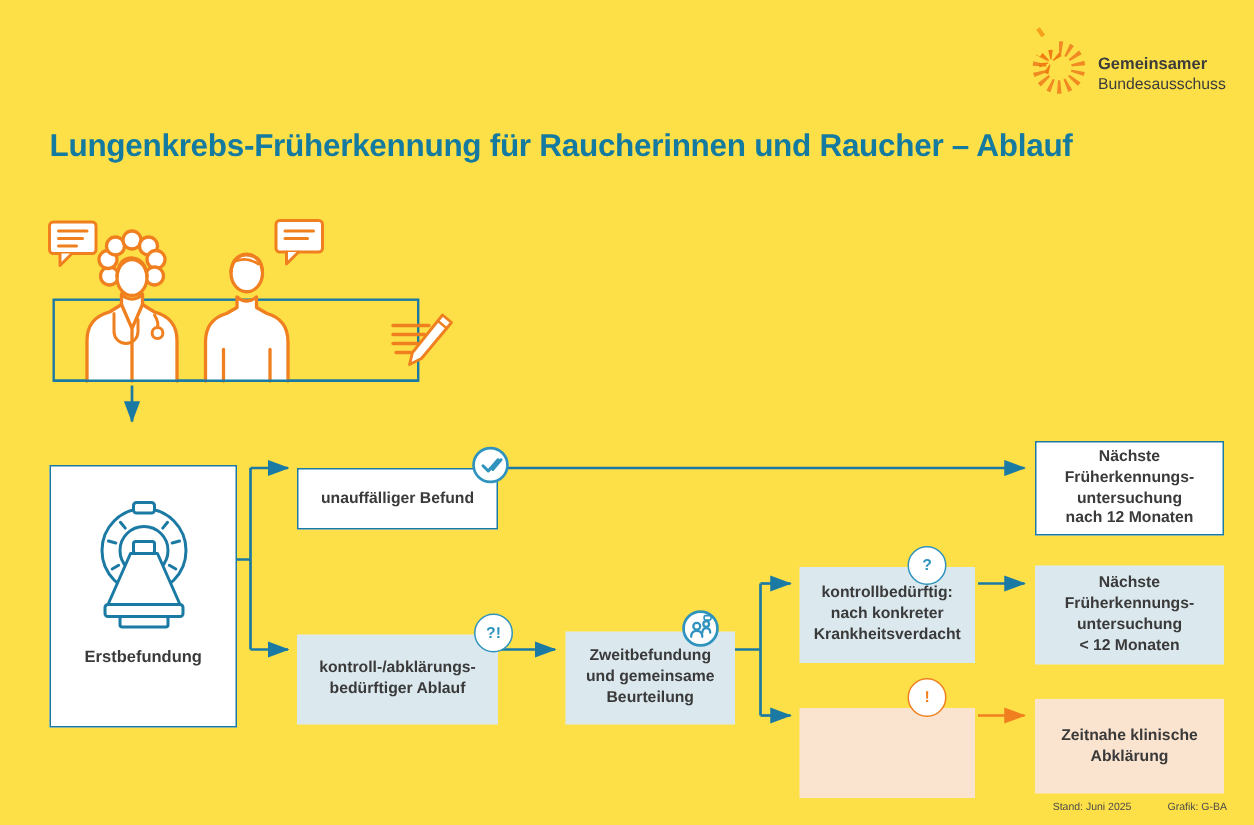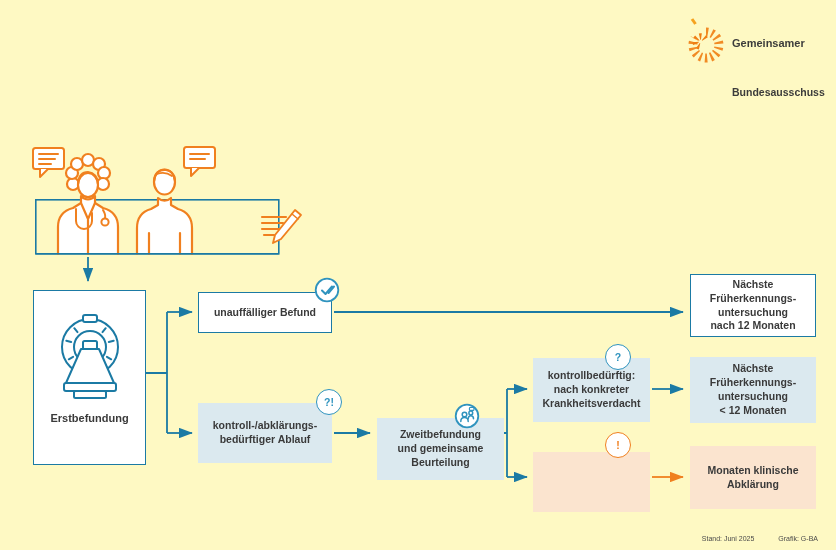--- a/index.html
+++ b/index.html
@@ -1,39 +1,39 @@
 <!DOCTYPE html>
 <html><head>
 <meta charset="utf-8">
 <style>
   html,body{margin:0;padding:0;background:#fff;}
-  .canvas{position:relative;width:836px;height:550px;background:#fef9c3;
+  .canvas{position:relative;width:836px;height:550px;background:#fde047;
           font-family:"Liberation Sans",sans-serif;overflow:hidden;}
 
   
   .logo{position:absolute;left:684px;top:14px;display:flex;align-items:flex-start;}
   .logo-text{margin-left:4px;margin-top:23px;color:#3c3c3b;line-height:1.18;}
   .logo-l1{font-size:11px;font-weight:700;}
-  .logo-l2{font-size:10.5px;font-weight:700;margin-top:36px;}
+  .logo-l2{font-size:10.5px;font-weight:400;}
   .page-title{position:absolute;left:33px;top:86px;width:770px;
               font-size:21px;font-weight:700;color:#147aa0;letter-spacing:-0.2px;}
 
   
   .box{position:absolute;display:flex;flex-direction:column;align-items:center;
-       justify-content:center;text-align:center;box-sizing:border-box;}
+       justify-content:center;text-align:center;box-sizing:border-box;margin-top:20px;}
   .lbl{font-weight:700;font-size:10.5px;line-height:1.32;color:#3a3a3a;white-space:pre-line;}
   .outlined{background:#fff;border:1.6px solid #1b7aa4;}
   .bg-blue{background:#dbe9ef;}
   .bg-orange{background:#fbe4cf;}
 
-  .b-erst{left:33px;top:290px;width:113px;height:175px;justify-content:flex-start;padding-top:20px;}
+  .b-erst{left:33px;top:290px;width:125px;height:175px;justify-content:flex-start;padding-top:20px;}
   .b-erst .lbl{font-size:11px;margin-top:8px;}
   .b-unauff{left:198px;top:292px;width:134px;height:41px;}
   .b-kbefund{left:198px;top:403px;width:134px;height:60px;}
-  .b-zweit{left:377px;top:418px;width:127px;height:62px;}
+  .b-zweit{left:377px;top:401px;width:113px;height:62px;}
   .b-kbed{left:533px;top:358px;width:117px;height:64px;}
   .b-abkl{left:533px;top:452px;width:117px;height:60px;}
   .b-n12{left:690px;top:274px;width:126px;height:63px;}
   .b-nu12{left:690px;top:357px;width:126px;height:66px;}
   .b-zeit{left:690px;top:446px;width:126px;height:63px;}
 
   
   .badge{position:absolute;width:24px;height:24px;border-radius:50%;background:#fff;
          display:flex;align-items:center;justify-content:center;
          font-weight:700;font-size:10.5px;line-height:1;}
@@ -58,20 +58,21 @@
       <line x1="8" y1="5" x2="11.5" y2="10" stroke="#f5a21e" stroke-width="3"></line>
       <path d="M22,18 A13,13 0 1 1 10.7,24.5" fill="none" stroke="#f18a23" stroke-width="9" stroke-dasharray="2.2 3.4"></path>
       <path d="M21,25 A5,5 0 1 0 16.7,32.5" fill="none" stroke="#ef7d11" stroke-width="6.5" stroke-dasharray="1.8 2.6"></path>
     </svg>
     <div class="logo-text">
       <div class="logo-l1">Gemeinsamer</div>
       <div class="logo-l2">Bundesausschuss</div>
     </div>
   </div>
 
+  <div class="page-title">Lungenkrebs-Früherkennung für Raucherinnen und Raucher – Ablauf</div>
 
   <svg class="layer" style="left:15px;top:140px" width="295" height="122" viewBox="0 0 295 122">
 
     <rect x="20.8" y="59.8" width="243" height="54" fill="none" stroke="#1b7aa4" stroke-width="1.6"></rect>
 
     <g stroke="#f0801f" stroke-width="2.2" stroke-linecap="round" stroke-linejoin="round">
 
       <circle cx="58" cy="44" r="6" fill="#fff"></circle>
         <circle cx="57" cy="33" r="6" fill="#fff"></circle>
       <circle cx="62" cy="24" r="6" fill="#fff"></circle>
@@ -223,21 +224,21 @@
   </div>
 
   <div class="box bg-blue b-nu12">
     <div class="lbl">Nächste
 Früherkennungs-
 untersuchung
 &lt; 12 Monaten</div>
   </div>
 
   <div class="box bg-orange b-zeit">
-    <div class="lbl">Monaten klinische
+    <div class="lbl">Zeitnahe klinische
 Abklärung</div>
   </div>
 
   <div class="footer">
     <span>Stand: Juni 2025</span>
     <span>Grafik: G-BA</span>
   </div>
 
 </div>
 

